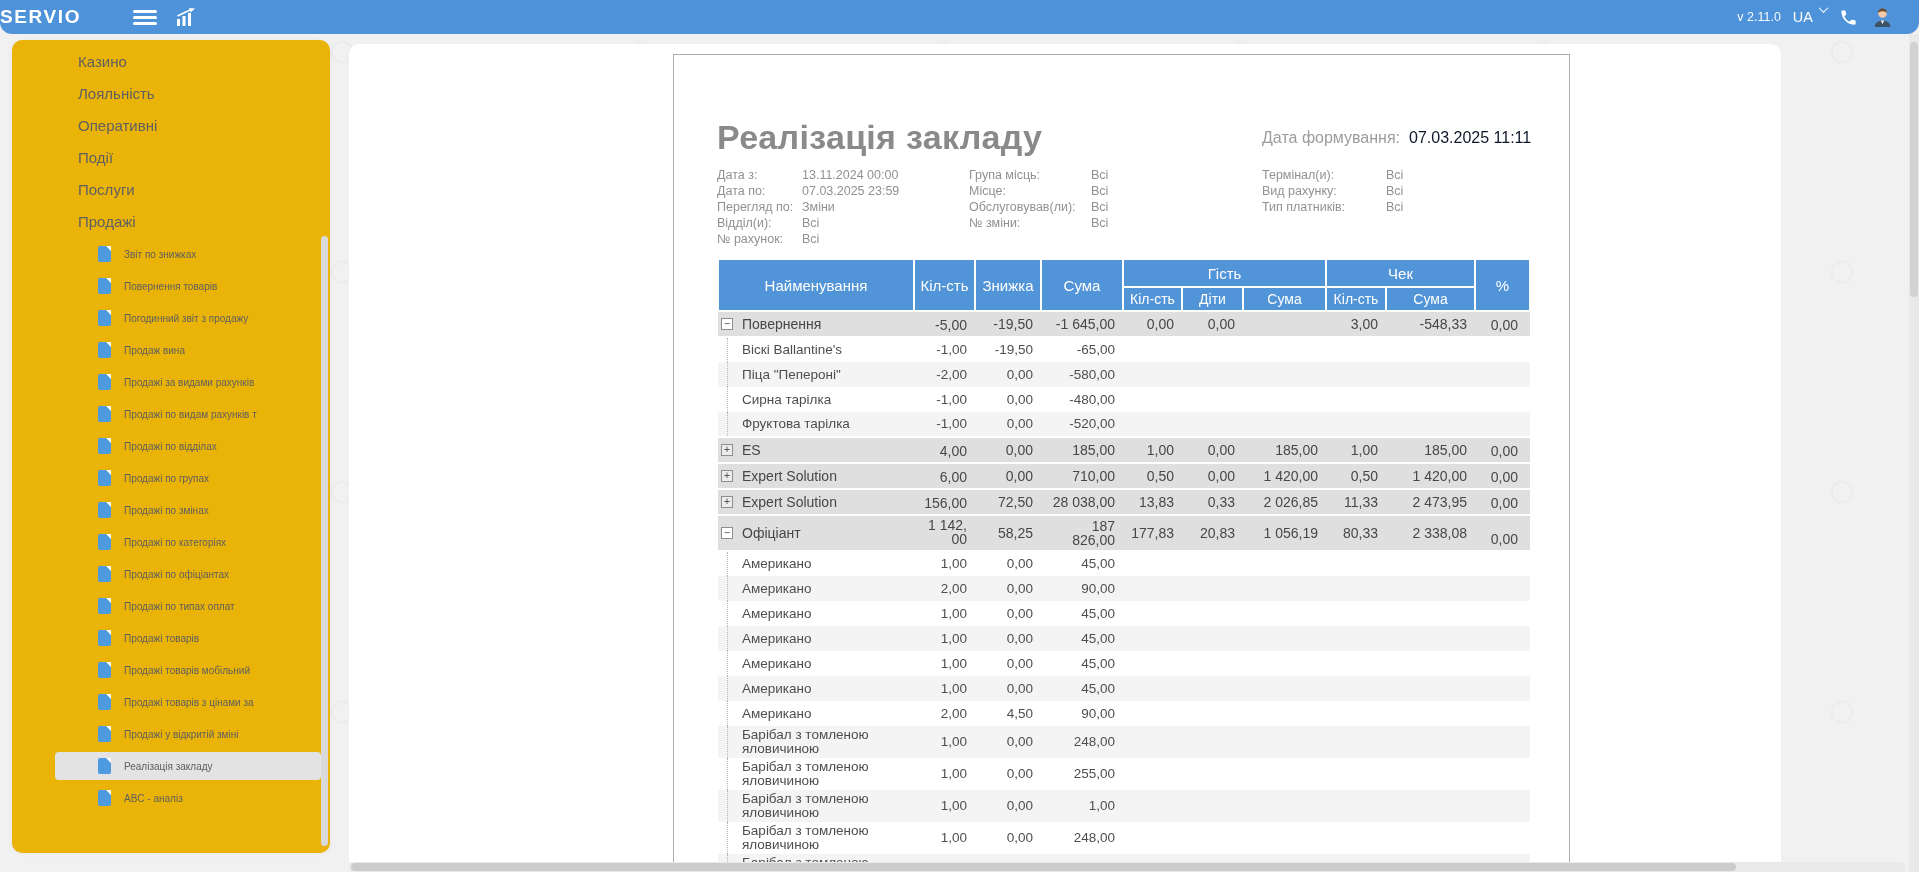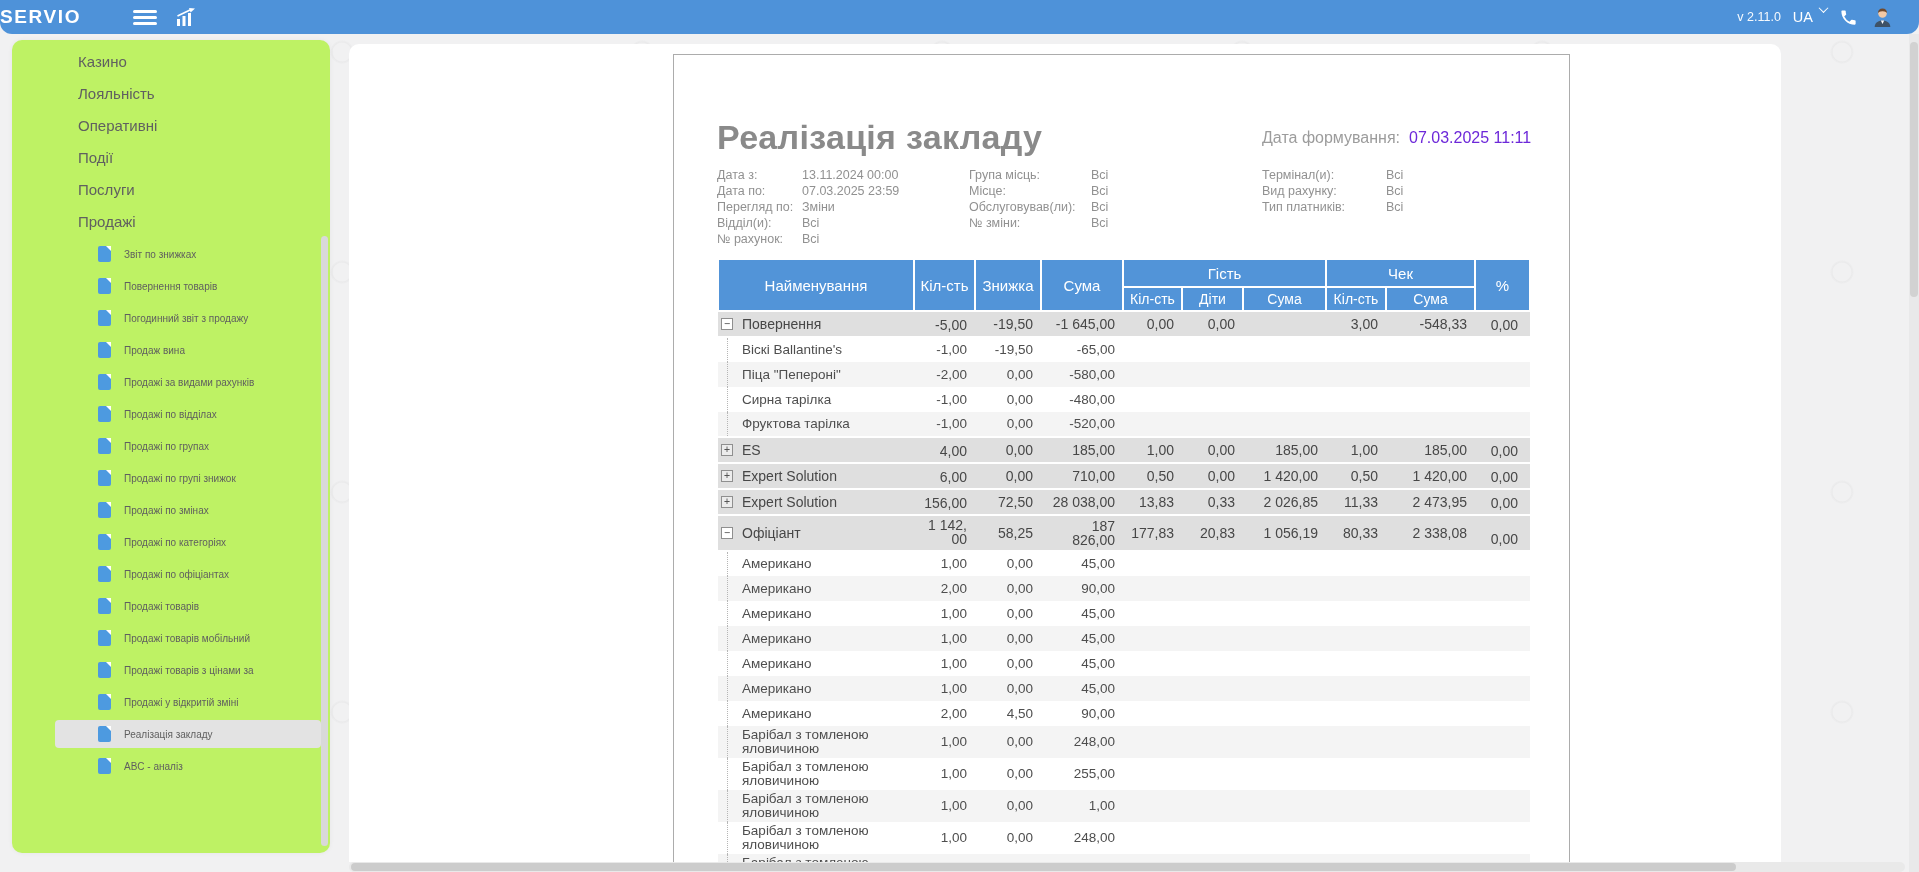--- a/index.html
+++ b/index.html
@@ -20,21 +20,21 @@
 .logo{font-size:19px;font-weight:bold;letter-spacing:1.6px}
 .hamb{margin-left:52px;width:24px;cursor:pointer}
 .hamb i{display:block;height:3px;background:#fff;border-radius:2px;margin:3px 0}
 .tb-ic{margin-left:18px;display:flex;align-items:center;cursor:pointer}
 .tb-right{margin-left:auto;display:flex;align-items:center;gap:12px;margin-right:24px}
 .version{font-size:12.5px;color:rgba(255,255,255,.95)}
 .lang{display:flex;font-size:14.5px;cursor:pointer}
 .chev{width:7px;height:7px;border-right:1.8px solid #fff;border-bottom:1.8px solid #fff;
   transform:rotate(45deg) translate(-1px,-1px);margin-left:7px;margin-top:-3px}
 
-.sidebar{position:absolute;left:12px;top:40px;width:318px;height:813px;background:#bef264;
+.sidebar{position:absolute;left:12px;top:40px;width:318px;height:813px;background:#eab308;
   border-radius:10px;overflow:hidden;box-shadow:0 0 5px rgba(0,0,0,.05)}
 .side-secs{padding-top:6px}
 .side-sec{height:32px;line-height:32px;padding-left:66px;font-size:15px;color:#606060;cursor:pointer;
   white-space:nowrap;overflow:hidden}
 .side-item{height:32px;display:flex;align-items:center;padding-left:86px;position:relative;
   font-size:10px;color:#5f5f5f;cursor:pointer;white-space:nowrap;overflow:hidden}
 .side-item.sel::before{content:"";position:absolute;left:43px;right:9px;top:2px;bottom:2px;
   background:var(--c-selected,#e3e3e3);border-radius:4px}
 .side-item>*{position:relative}
 .doc{width:13px;height:16px;background:var(--c-doc,#4d9ae0);border-radius:2px;margin-right:13px;
@@ -43,21 +43,21 @@
   border-top:5px solid #fff;border-left:5px solid transparent}
 .side-scroll{position:absolute;right:1px;top:8px;bottom:8px;width:8px}
 .side-thumb{position:absolute;left:0;top:188px;width:7px;height:610px;background:#d9d9d9;border-radius:4px}
 
 .main{position:absolute;left:349px;top:44px;width:1432px;height:818px;background:#fff;
   border-radius:10px 10px 0 0;overflow:hidden}
 .paper{position:absolute;left:324px;top:10px;width:897px;height:1300px;background:#fff;
   border:1px solid #acacac}
 .r-title{position:absolute;left:43px;top:40px;font-size:34px;color:#8a8a8a;letter-spacing:.3px}
 .r-gen{position:absolute;left:588px;top:74px;font-size:16px;color:#9c9c9c;white-space:nowrap}
-.r-gen .gval{color:#6d28d9;margin-left:9px}
+.r-gen .gval{color:#0f172a;margin-left:9px}
 .params{position:absolute;left:43px;top:112px;font-size:12.5px;line-height:16px;color:#919191}
 .pcol{position:absolute;top:0;white-space:nowrap}
 .pcol0{left:0}.pcol1{left:252px}.pcol2{left:545px}
 .pcol0 .plabel{display:inline-block;width:85px}
 .pcol1 .plabel{display:inline-block;width:122px}
 .pcol2 .plabel{display:inline-block;width:124px}
 
 .rtable{position:absolute;left:43px;top:203px;width:812px;border-collapse:collapse;table-layout:fixed;
   font-size:13.5px;color:#4e4e4e}
 .rtable th{background:var(--c-header,#5294d8);color:#fff;font-weight:normal;font-size:15px;
@@ -152,41 +152,45 @@
       <div class="side-item">
         <span class="doc"></span>
         <span class="side-label">Продаж вина</span>
       </div>
       <div class="side-item">
         <span class="doc"></span>
         <span class="side-label">Продажі за видами рахунків</span>
       </div>
       <div class="side-item">
         <span class="doc"></span>
+        <span class="side-label">Продажі по видам рахунків т</span>
+      </div>
+      <div class="side-item">
+        <span class="doc"></span>
         <span class="side-label">Продажі по відділах</span>
       </div>
       <div class="side-item">
         <span class="doc"></span>
         <span class="side-label">Продажі по групах</span>
       </div>
       <div class="side-item">
         <span class="doc"></span>
-        <span class="side-label">Продажі по групі знижок</span>
-      </div>
-      <div class="side-item">
-        <span class="doc"></span>
         <span class="side-label">Продажі по змінах</span>
       </div>
       <div class="side-item">
         <span class="doc"></span>
         <span class="side-label">Продажі по категоріях</span>
       </div>
       <div class="side-item">
         <span class="doc"></span>
         <span class="side-label">Продажі по офіціантах</span>
+      </div>
+      <div class="side-item">
+        <span class="doc"></span>
+        <span class="side-label">Продажі по типах оплат</span>
       </div>
       <div class="side-item">
         <span class="doc"></span>
         <span class="side-label">Продажі товарів</span>
       </div>
       <div class="side-item">
         <span class="doc"></span>
         <span class="side-label">Продажі товарів мобільний</span>
       </div>
       <div class="side-item">

